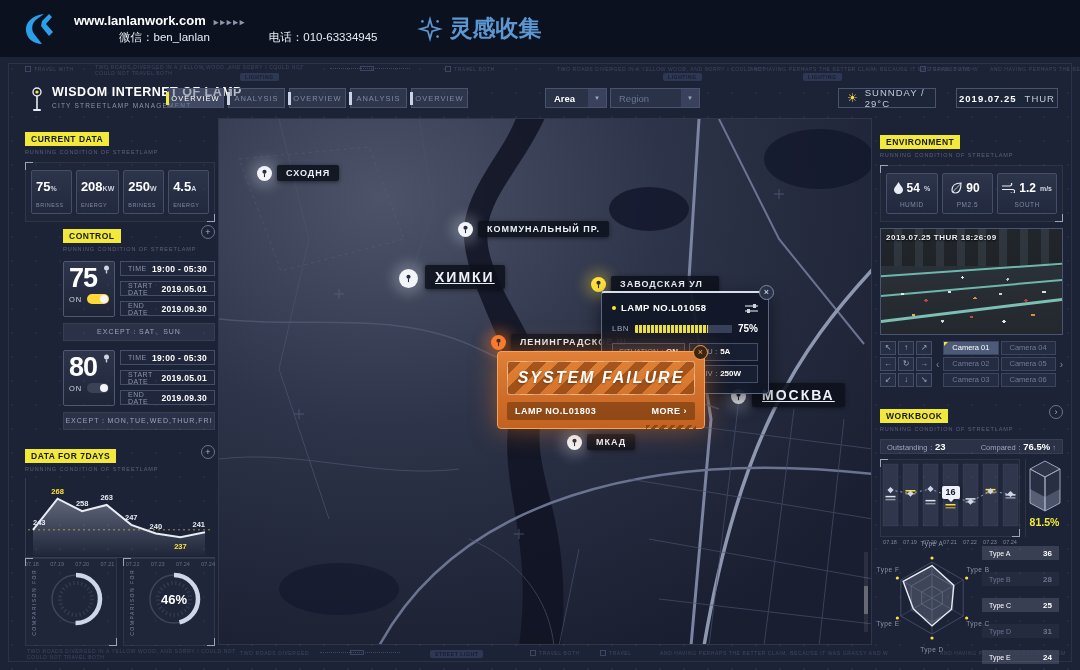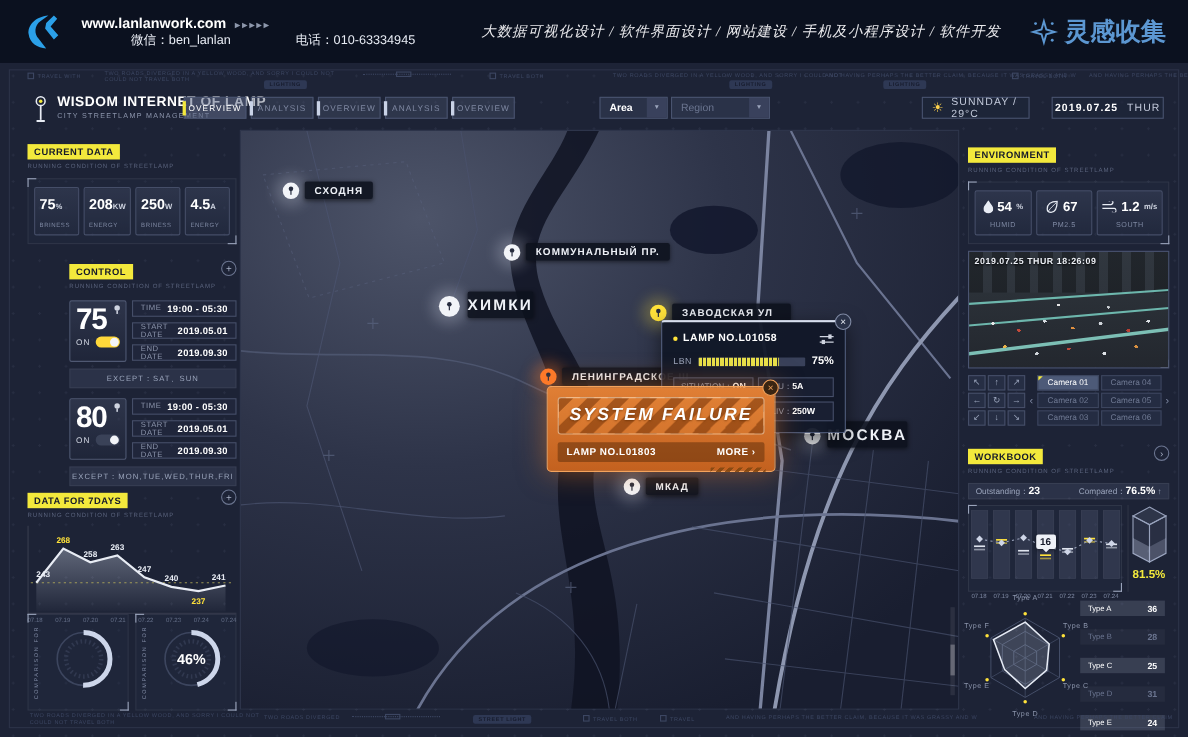--- a/index.html
+++ b/index.html
@@ -66,21 +66,21 @@
 
   
   .p-cur { left:25px; top:71px; width:190px; }
   .stats4 { margin-top:7px; display:flex; gap:4px; padding:7px 5px; }
   .stat { flex:1; border:1px solid #454e68; background:linear-gradient(180deg,rgba(96,106,136,.22),rgba(40,48,70,.28)); border-radius:2px; padding:6px 4px 5px; }
   .stat b { font-size:13px; color:#fff; }
   .stat .u { font-size:7px; color:#cfd4e0; font-weight:bold; }
   .stat .lb { display:block; font-size:5.5px; color:#7e88a2; letter-spacing:.5px; margin-top:7px; }
 
   
-  .p-ctl { left:25px; top:180px; width:190px;padding-left:38px; }
+  .p-ctl { left:25px; top:168px; width:190px;padding-left:38px; }
   .cgrp { margin-top:9px; display:flex; gap:5px; }
   .bigcard { width:52px; height:56px; border:1px solid #4f5872; border-radius:2px; background:linear-gradient(180deg,rgba(96,106,136,.25),rgba(34,41,62,.4)); position:relative; padding:2px 5px; }
   .bigcard .lv { font-size:27px; font-weight:bold; color:#fff; line-height:1.05; letter-spacing:-1px; }
   .bigcard .lampico { position:absolute; right:4px; top:3px; }
   .onrow { display:flex; align-items:center; justify-content:space-between; margin-top:2px; }
   .onrow em { font-style:normal; font-size:7.5px; color:#cfd4e0; letter-spacing:1px; }
   .tgl { width:22px; height:10px; border-radius:5px; position:relative; cursor:pointer; background:#3a4258; }
   .tgl::after { content:""; position:absolute; top:1px; width:8px; height:8px; border-radius:50%; background:#f2f4f8; right:1px; }
   .tgl.on { background:#ffd83a; }
   .crows { flex:1; display:flex; flex-direction:column; gap:5px; }
@@ -104,21 +104,21 @@
   .g-ticks { stroke-dasharray:1.5 2.5; stroke-width:4; opacity:.6; }
   .g-arc { fill:none; stroke:#cdd6ea; stroke-width:4.5; transform:rotate(-90deg); transform-origin:32px 32px; }
 
   
   .map { position:absolute; left:218px; top:61px; width:654px; height:527px; border:1px solid rgba(90,100,130,.3); overflow:hidden; }
   .pin { position:absolute; width:15px; height:15px; border-radius:50%; background:#f2f4f8; box-shadow:0 0 12px 7px rgba(235,240,255,.22); display:flex; align-items:center; justify-content:center; cursor:pointer; z-index:3; }
   .pin svg { width:9px; height:9px; }
   .pin.yellow { background:#ffe23a; box-shadow:0 0 12px 7px rgba(255,226,58,.25); }
   .pin.orange { background:#ff7a2a; box-shadow:0 0 12px 7px rgba(255,122,42,.3); }
   .mlabel { position:absolute; background:rgba(13,17,29,.88); color:#eef1f7; font-weight:bold; font-size:9px; letter-spacing:1px; padding:3px 9px; border-radius:2px; box-shadow:0 1px 4px rgba(0,0,0,.5); cursor:pointer; z-index:3; white-space:nowrap; }
-  .mlabel.city { font-size:14px; letter-spacing:2px; padding:4px 0; }
+  .mlabel.city { font-size:14px; letter-spacing:2px; padding:4px 10px;text-decoration:underline; }
   .map-scroll { position:absolute; right:3px; bottom:12px; width:4px; height:80px; background:rgba(255,255,255,.08); z-index:4; }
   .map-scroll i { display:block; width:4px; height:28px; background:rgba(255,255,255,.28); margin-top:34px; }
 
   
   .popup { position:absolute; left:382px; top:172px; width:168px; background:rgba(17,23,39,.94); border:1px solid #5a6788; border-top:2px solid #d7deee; border-radius:3px; padding:9px 10px 10px; box-shadow:0 6px 18px rgba(0,0,0,.55); z-index:5; }
   .pp-close { position:absolute; right:-6px; top:-8px; width:15px; height:15px; border-radius:50%; background:#2a3248; border:1px solid #7e88a2; color:#e8ecf4; font-size:9px; line-height:13px; text-align:center; cursor:pointer; }
   .pp-title { display:flex; align-items:center; gap:5px; font-size:9.5px; font-weight:bold; color:#fff; letter-spacing:.5px; }
   .pp-dot { width:4px; height:4px; border-radius:50%; background:#ffe23a; }
   .pp-sliders { margin-left:auto; cursor:pointer; }
   .pp-lbn { display:flex; align-items:center; gap:6px; margin-top:10px; }
@@ -207,21 +207,20 @@
   <div class="logo">
     <svg width="36" height="36" viewBox="0 0 36 36">
       <path d="M22 3 C10 4 3 12 4 20 C5 28 12 33 20 33 L13 24 C9 20 9 12 15 8 Z" fill="#2ba0e8"></path>
       <path d="M20 10 L27 3 L30 6 L24 13 L31 21 L27 25 L19 15 Z" fill="#2ba0e8"></path>
     </svg>
   </div>
   <div class="b-info">
     <div class="b-site"><span>www.lanlanwork.com</span><span class="b-arrows">▸▸▸▸▸</span></div>
     <div class="b-contact"><span>微信：ben_lanlan</span><span>电话：010-63334945</span></div>
   </div>
-  <div class="b-services">大数据可视化设计 / 软件界面设计 / 网站建设 / 手机及小程序设计 / 软件开发</div>
   <div class="b-collect">
     <svg width="26" height="26" viewBox="0 0 24 24">
       <path d="M12 3 L14 10 L21 12 L14 14 L12 21 L10 14 L3 12 L10 10 Z" fill="none" stroke="#5c97d2" stroke-width="1.6"></path>
       <circle cx="5" cy="5" r="1.2" fill="#5c97d2"></circle>
         <circle cx="19" cy="5" r="1.2" fill="#5c97d2"></circle>
         <circle cx="19" cy="19" r="1.2" fill="#5c97d2"></circle>
     </svg>
     <span>灵感收集</span>
   </div>
 </div>
@@ -562,21 +561,21 @@
             <span class="u">%</span>
           </div>
         <span class="lb">HUMID</span>
       </div>
       <div class="estat">
         <div class="top">
             <svg width="11" height="12" viewBox="0 0 11 12">
               <path d="M10 1 C4 1 1 4 1 8 C1 10 2.5 11 4.5 11 C8.5 11 10 6 10 1 Z" fill="none" stroke="#e8ecf4" stroke-width="1.2"></path>
               <path d="M2 10 C4 7 7 4.5 9 2.5" stroke="#e8ecf4" stroke-width="0.8" fill="none"></path>
             </svg>
-            <b>67</b>
+            <b>90</b>
             <span class="u"></span>
           </div>
         <span class="lb">PM2.5</span>
       </div>
       <div class="estat">
         <div class="top">
             <svg width="13" height="10" viewBox="0 0 13 10">
               <path d="M0 3 H8 A2 2 0 1 0 6 0" fill="none" stroke="#e8ecf4" stroke-width="1.2"></path>
               <path d="M0 6.5 H11 A2 2 0 1 1 9 9.5" fill="none" stroke="#e8ecf4" stroke-width="1.2"></path>
             </svg>

